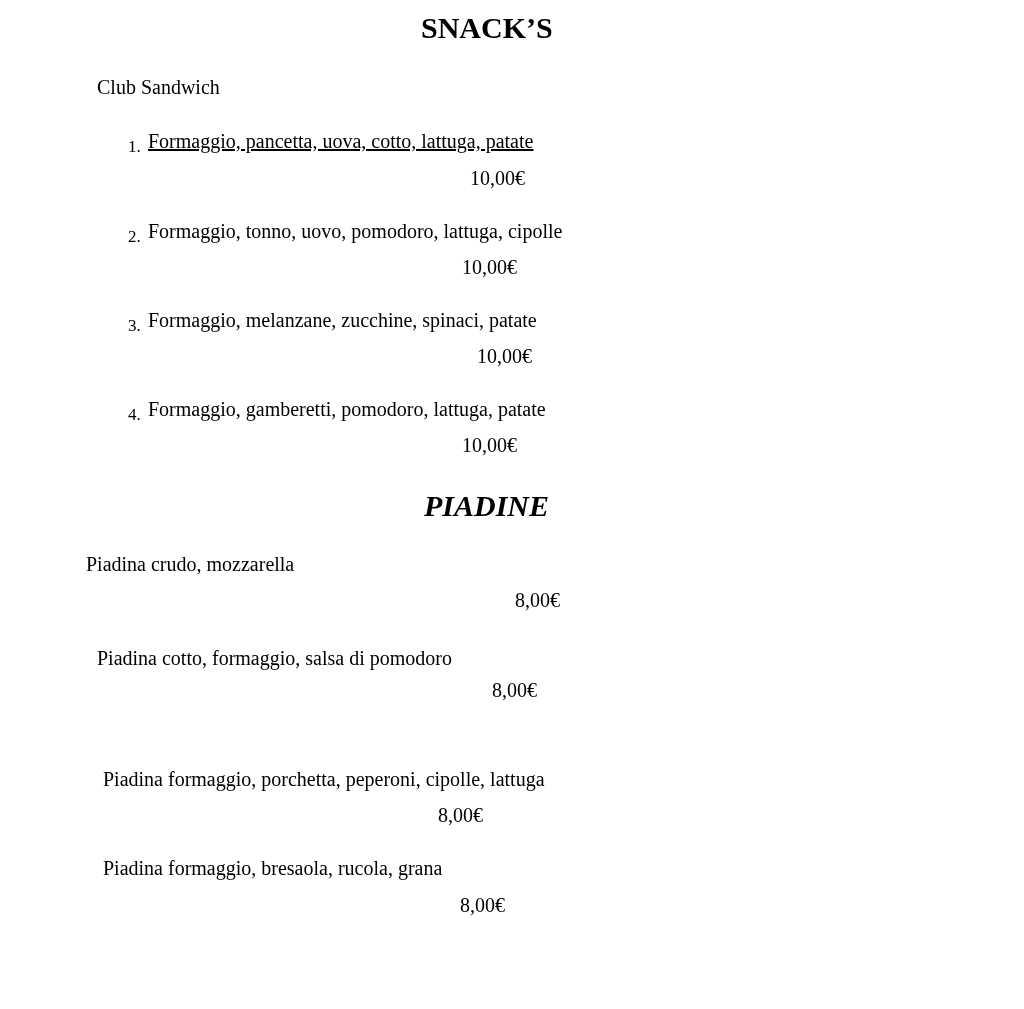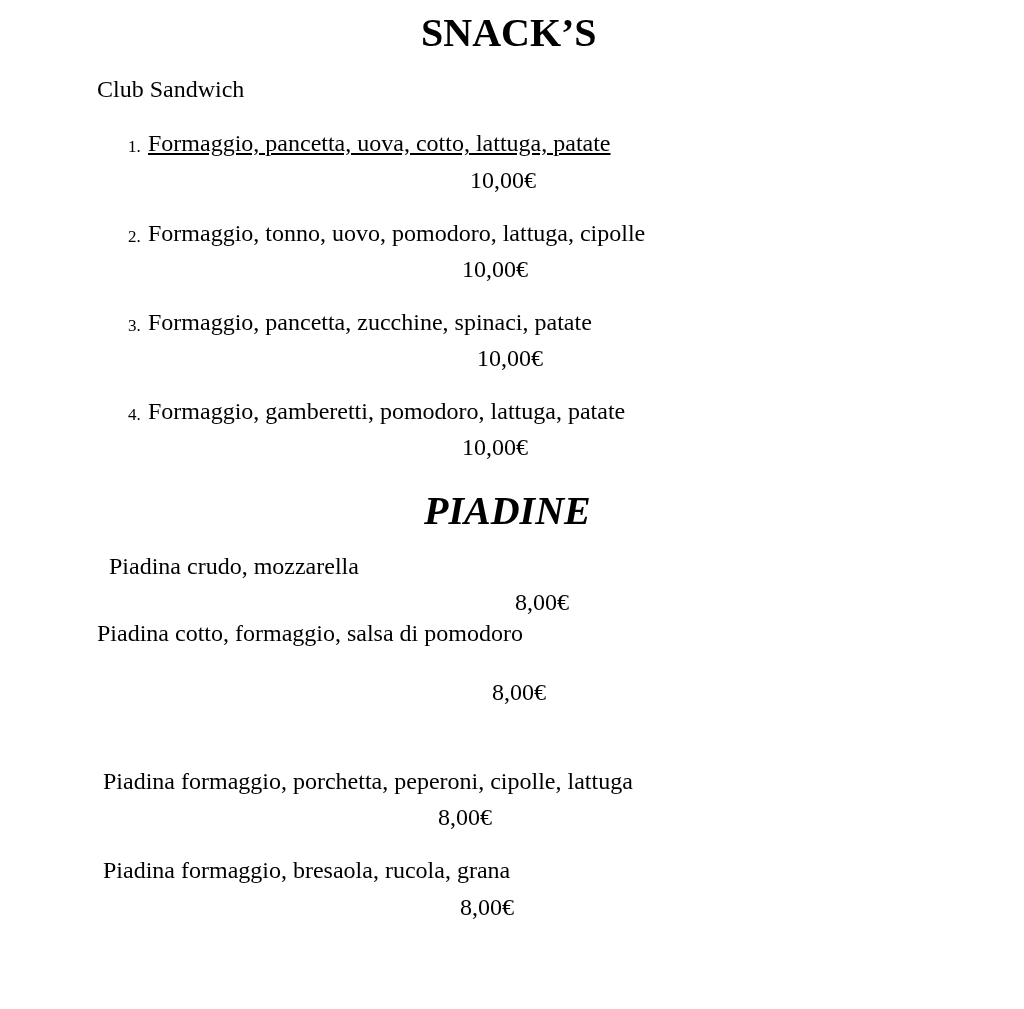--- a/index.html
+++ b/index.html
@@ -1,20 +1,20 @@
 <!DOCTYPE html>
 <html><head>
 <meta charset="utf-8">
 <style>
   html, body { margin: 0; padding: 0; background: #ffffff; }
   body { width: 1024px; height: 1009px; position: relative; overflow: hidden;
          font-family: "Liberation Serif", "DejaVu Serif", serif; color: #000; }
   .abs { position: absolute; white-space: nowrap; line-height: 1; }
-  .title { font-weight: bold; font-size: 40px; }
-  .txt { font-size: 24px; }
+  .title { font-weight: bold; font-size: 30px; }
+  .txt { font-size: 20px; }
   .num { font-size: 17px; }
 </style>
 </head>
 <body>
 
 <div class="abs title" style="left:421px; top:13px;">SNACK’S</div>
 <div class="abs txt" style="left:97px; top:77px;">Club Sandwich</div>
 
 <div>
   <span class="abs num" style="left:128px; top:138px;">1.</span>
@@ -23,39 +23,39 @@
 </div>
 
 <div>
   <span class="abs num" style="left:128px; top:228px;">2.</span>
   <span class="abs txt" style="left:148px; top:221px;">Formaggio, tonno, uovo, pomodoro, lattuga, cipolle</span>
   <span class="abs txt" style="left:462px; top:257px;">10,00€</span>
 </div>
 
 <div>
   <span class="abs num" style="left:128px; top:317px;">3.</span>
-  <span class="abs txt" style="left:148px; top:310px;">Formaggio, pancetta, zucchine, spinaci, patate</span>
+  <span class="abs txt" style="left:148px; top:310px;">Formaggio, melanzane, zucchine, spinaci, patate</span>
   <span class="abs txt" style="left:477px; top:346px;">10,00€</span>
 </div>
 
 <div>
   <span class="abs num" style="left:128px; top:406px;">4.</span>
   <span class="abs txt" style="left:148px; top:399px;">Formaggio, gamberetti, pomodoro, lattuga, patate</span>
   <span class="abs txt" style="left:462px; top:435px;">10,00€</span>
 </div>
 
 <div class="abs title" style="left:424px; top:491px;font-style:italic;">PIADINE</div>
 
 <div>
-  <span class="abs txt" style="left:109px; top:554px;">Piadina crudo, mozzarella</span>
+  <span class="abs txt" style="left:86px; top:554px;">Piadina crudo, mozzarella</span>
   <span class="abs txt" style="left:515px; top:590px;">8,00€</span>
 </div>
 
 <div>
-  <span class="abs txt" style="left:97px; top:621px;">Piadina cotto, formaggio, salsa di pomodoro</span>
+  <span class="abs txt" style="left:97px; top:648px;">Piadina cotto, formaggio, salsa di pomodoro</span>
   <span class="abs txt" style="left:492px; top:680px;">8,00€</span>
 </div>
 
 <div>
   <span class="abs txt" style="left:103px; top:769px;">Piadina formaggio, porchetta, peperoni, cipolle, lattuga</span>
   <span class="abs txt" style="left:438px; top:805px;">8,00€</span>
 </div>
 
 <div>
   <span class="abs txt" style="left:97px; top:858px;margin-left:6px;">Piadina formaggio, bresaola, rucola, grana</span>

